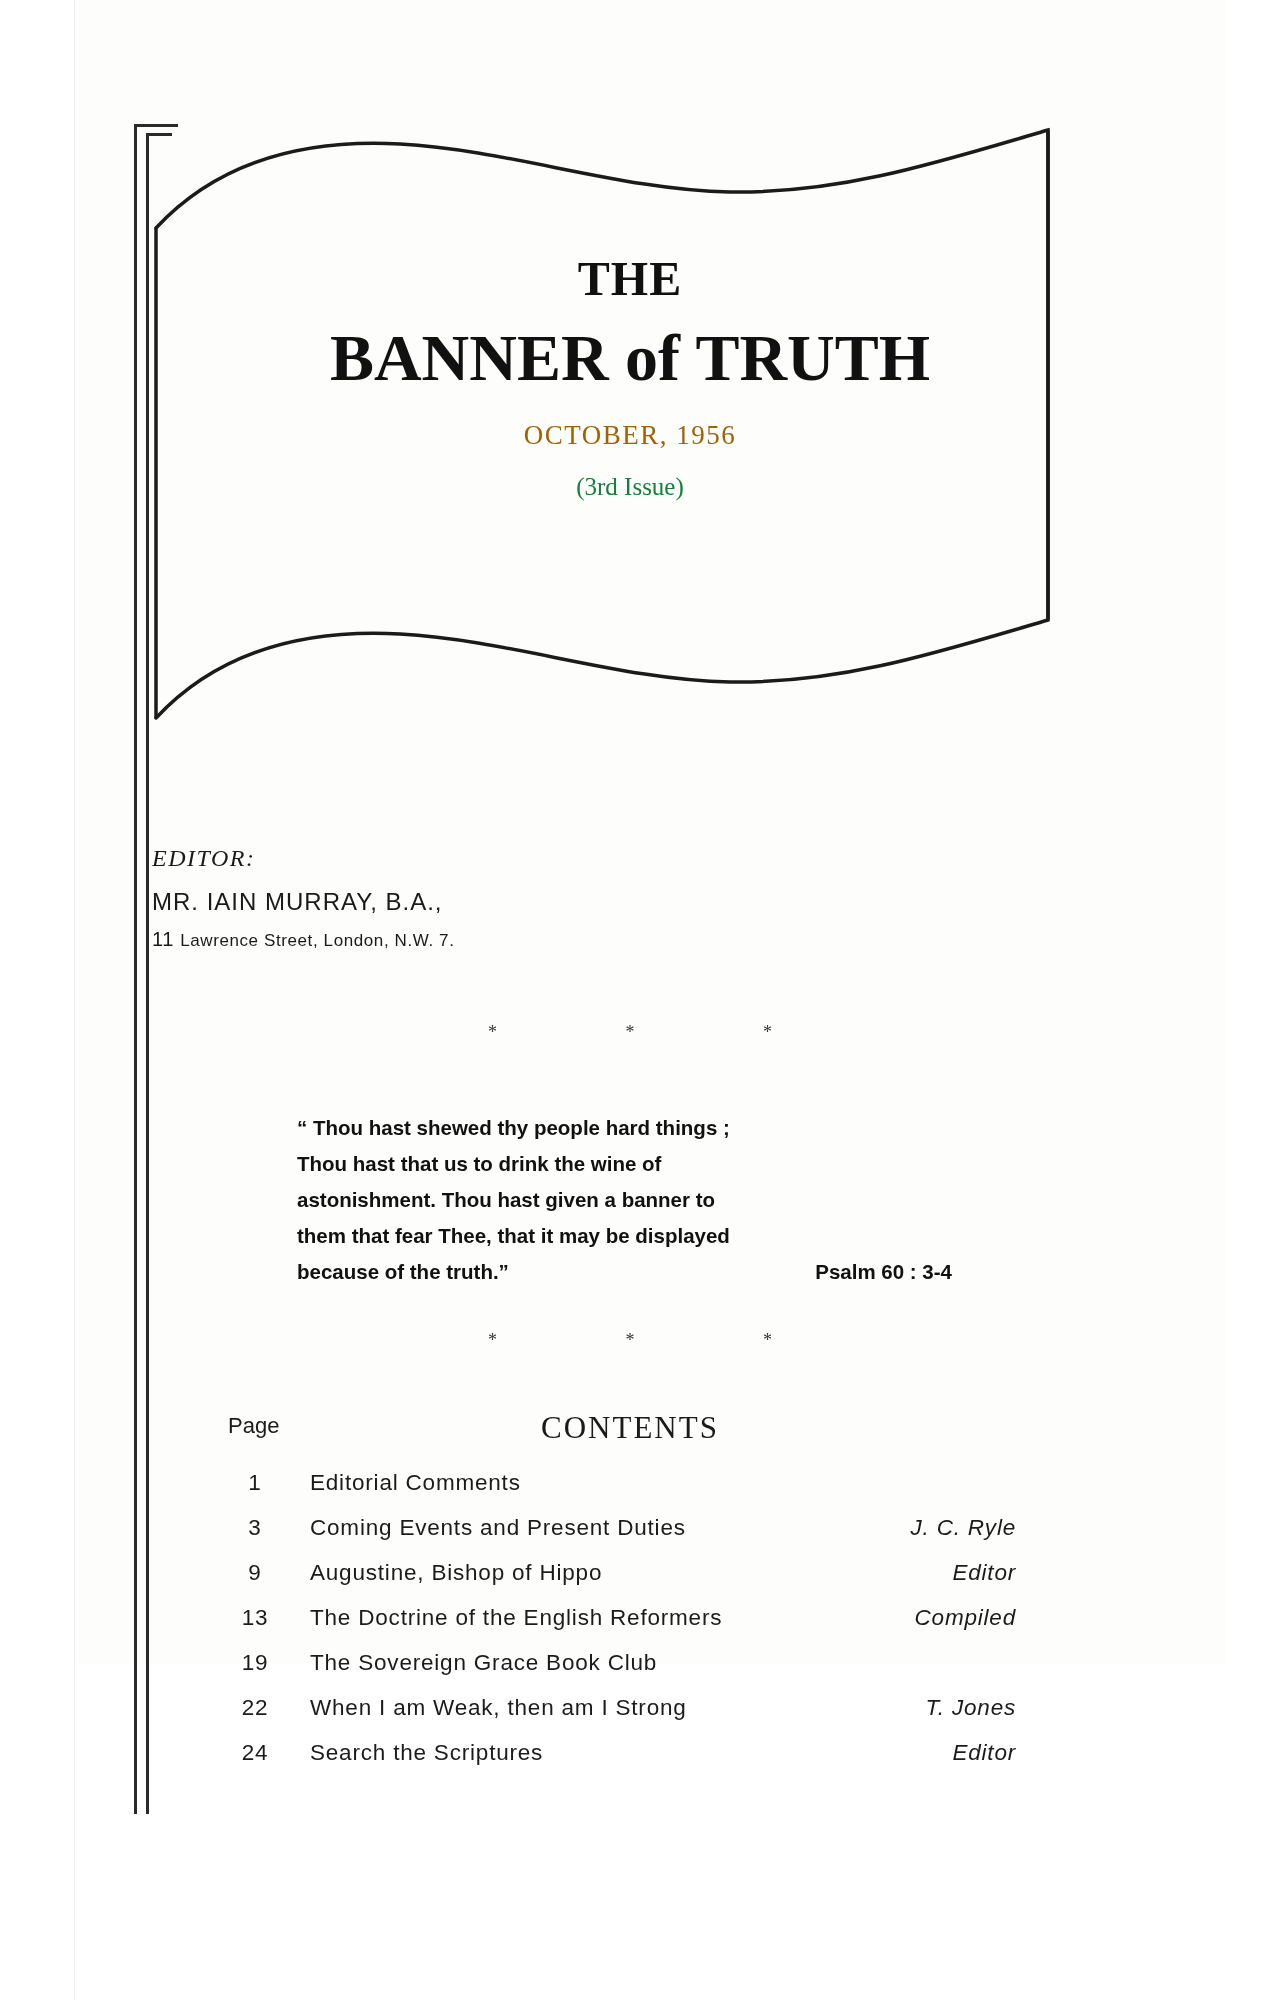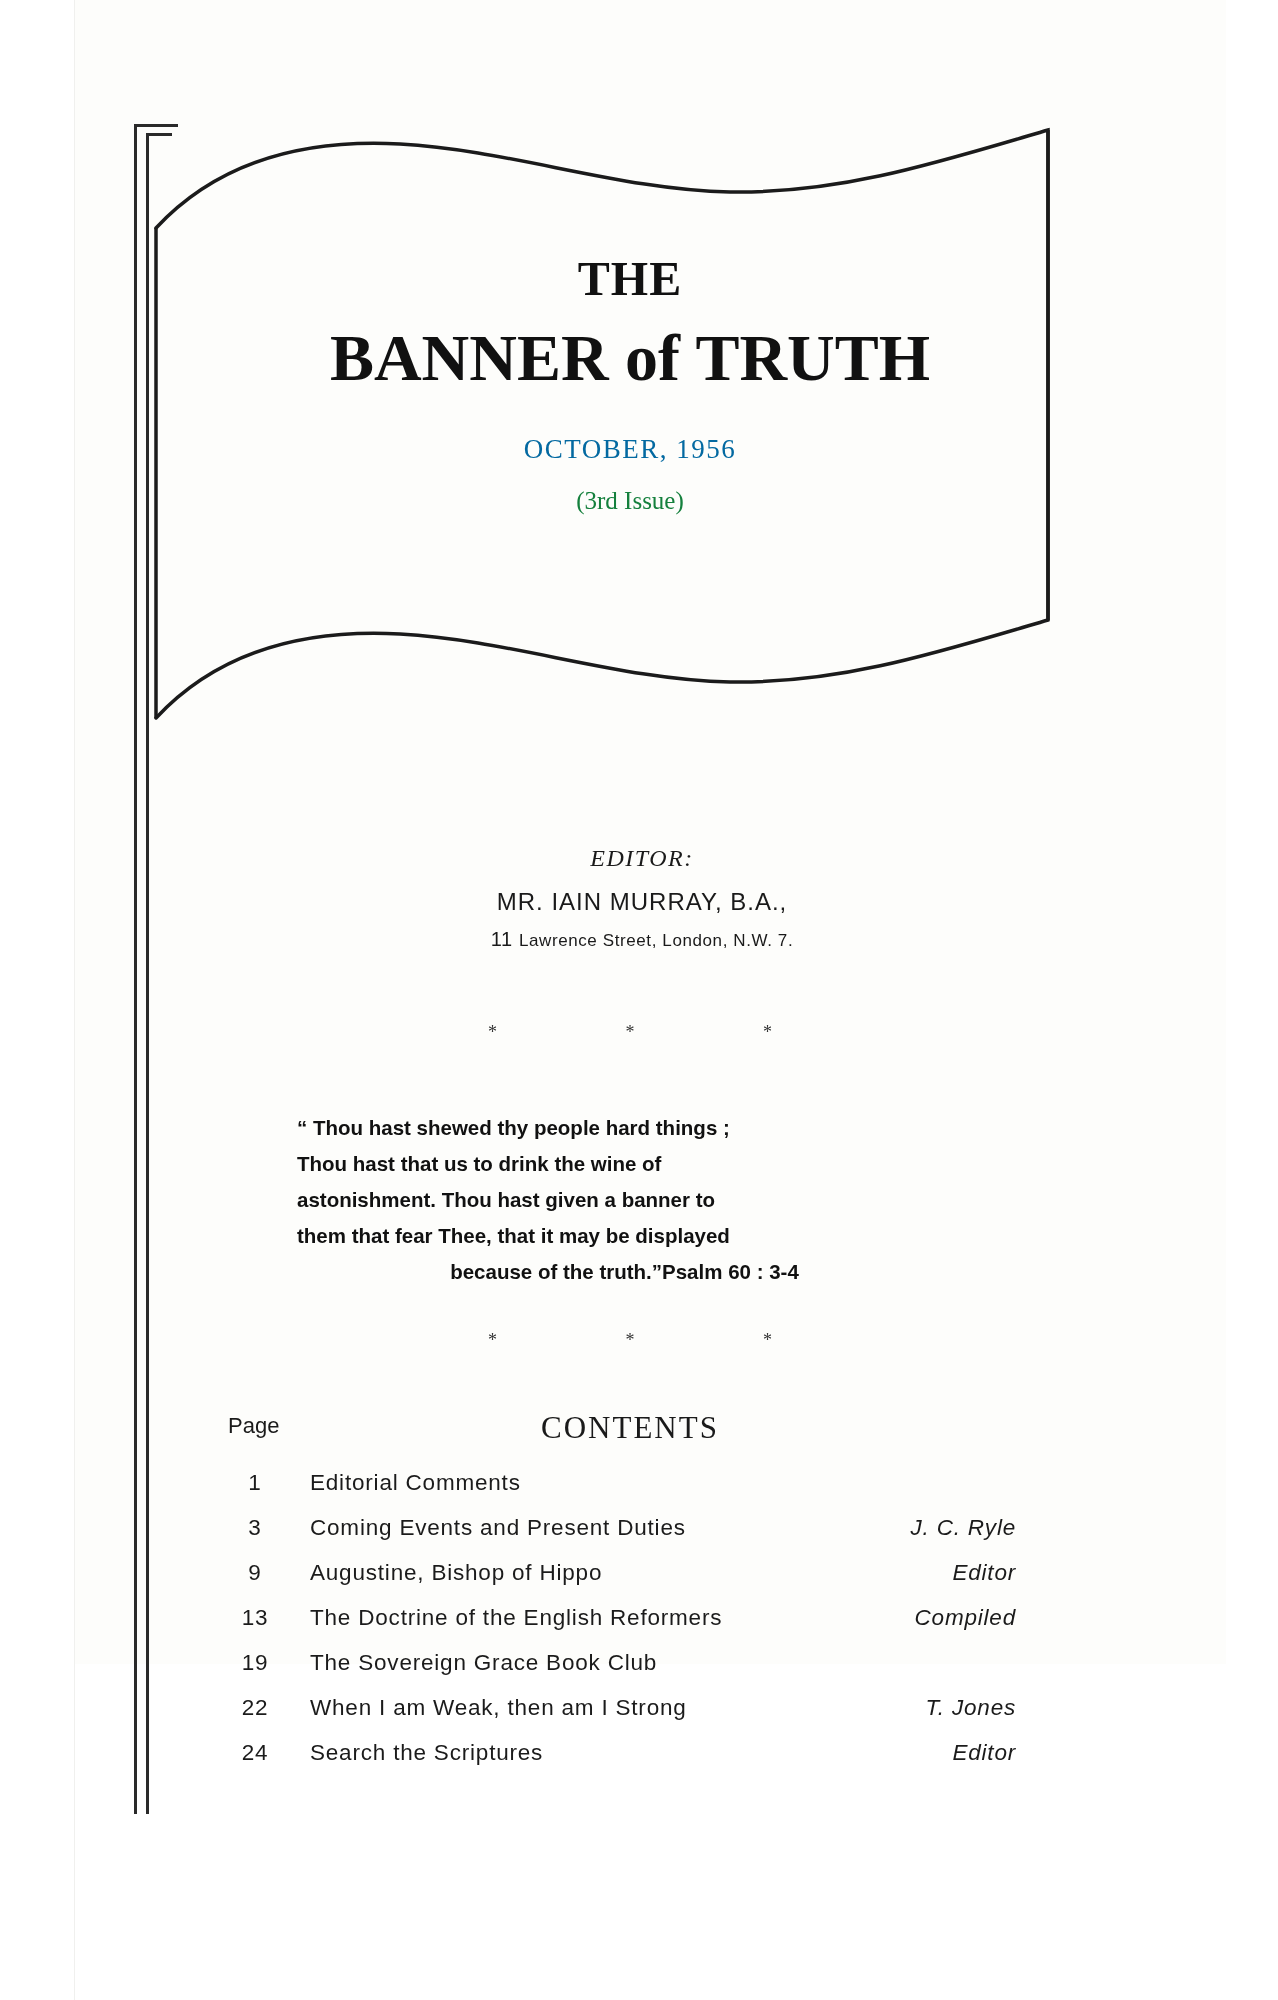--- a/index.html
+++ b/index.html
@@ -79,37 +79,36 @@
     font-size: 66px;
     letter-spacing: 0px;
     line-height: 1.25;
     margin-top: 14px;
     color: #111;
   }
   .t-date {
     font-family: "Liberation Serif", serif;
     font-size: 27px;
     letter-spacing: 1.5px;
-    margin-top: 34px;
-    color: #0369a1;
+    margin-top: 20px;
+    color: #a16207;
   }
   .t-issue {
     font-family: "Liberation Serif", serif;
     font-size: 25px;
     margin-top: 22px;
     color: #15803d;
   }
 
   
   .editor-block {
     position: absolute;
-    left: 162px;
+    left: 152px;
     top: 845px;
     width: 960px;
-    text-align: center;
   }
   .ed-label {
     font-family: "Liberation Serif", serif;
     font-style: italic;
     font-size: 24px;
     letter-spacing: 1.5px;
   }
   .ed-name {
     font-family: "Liberation Sans", sans-serif;
     font-size: 24px;
@@ -150,21 +149,21 @@
     line-height: 1.75;
     text-align: justify;
     color: #111;
   }
   .quote-line {
     display: block;
     text-align: justify;
   }
   .quote-line.spread {
     display: flex;
-    justify-content: center;
+    justify-content: space-between;
   }
 
   
   .contents-title {
     position: absolute;
     left: 150px;
     top: 1410px;
     width: 960px;
     text-align: center;
     font-family: "Liberation Serif", serif;

